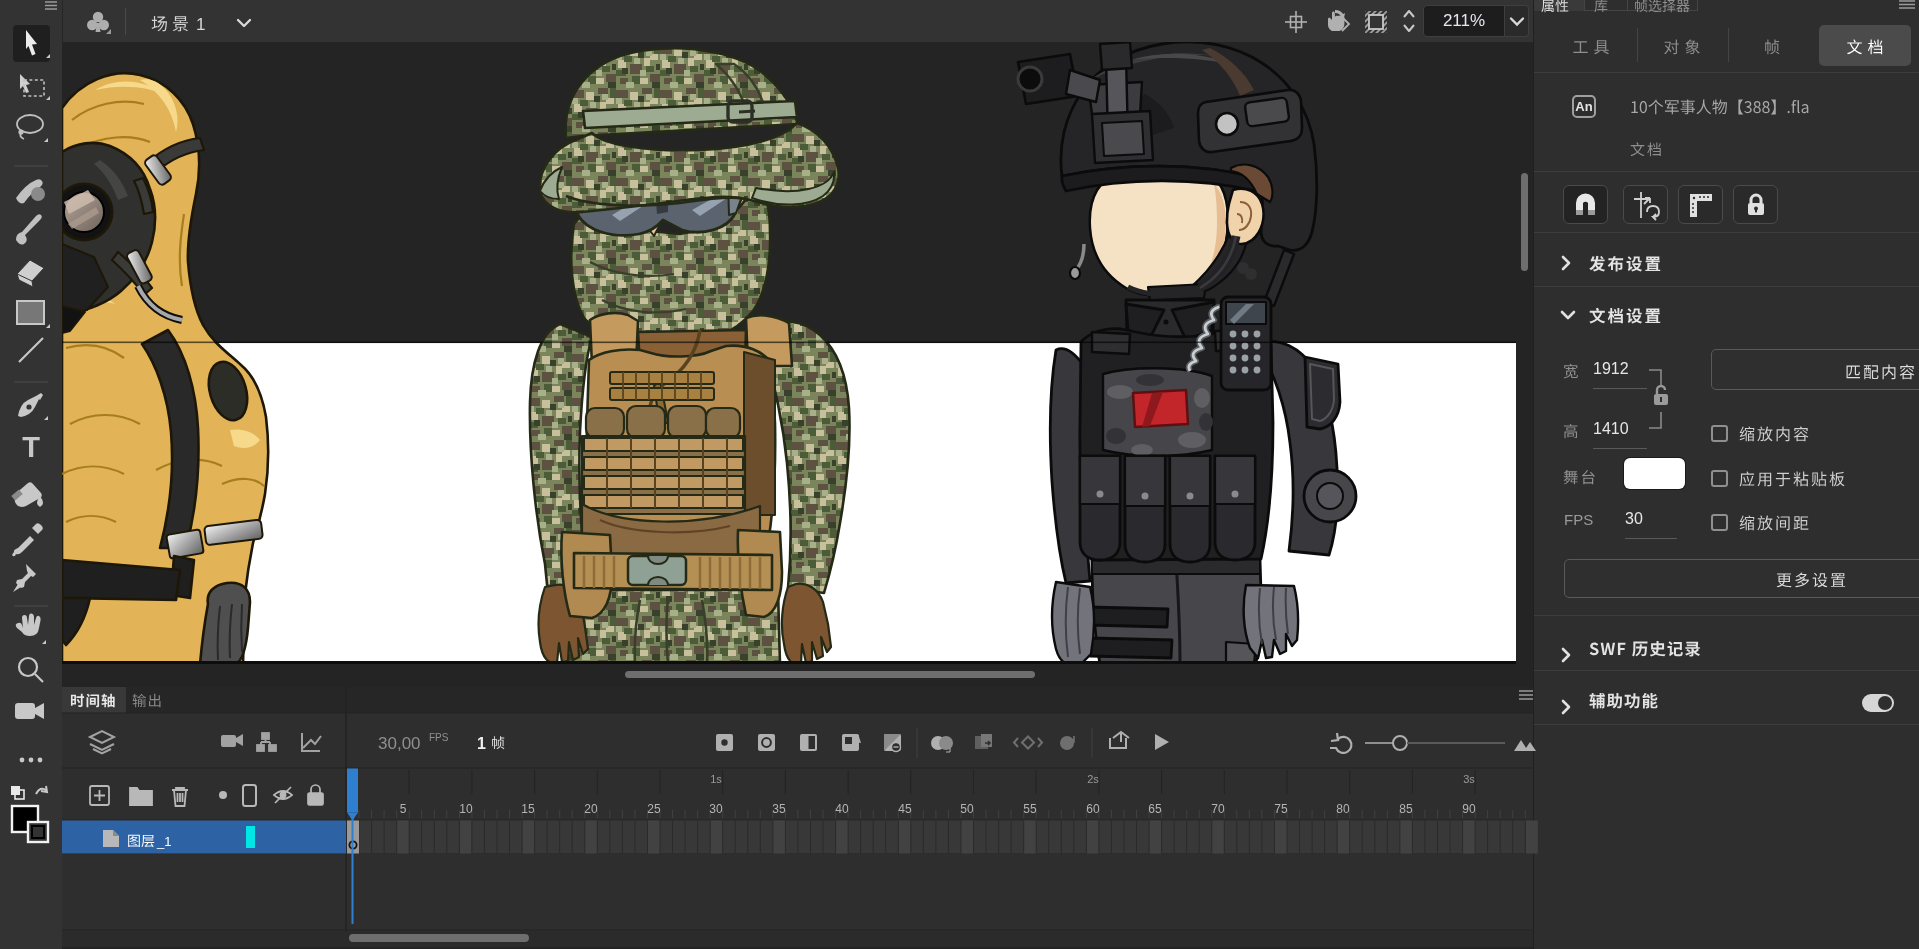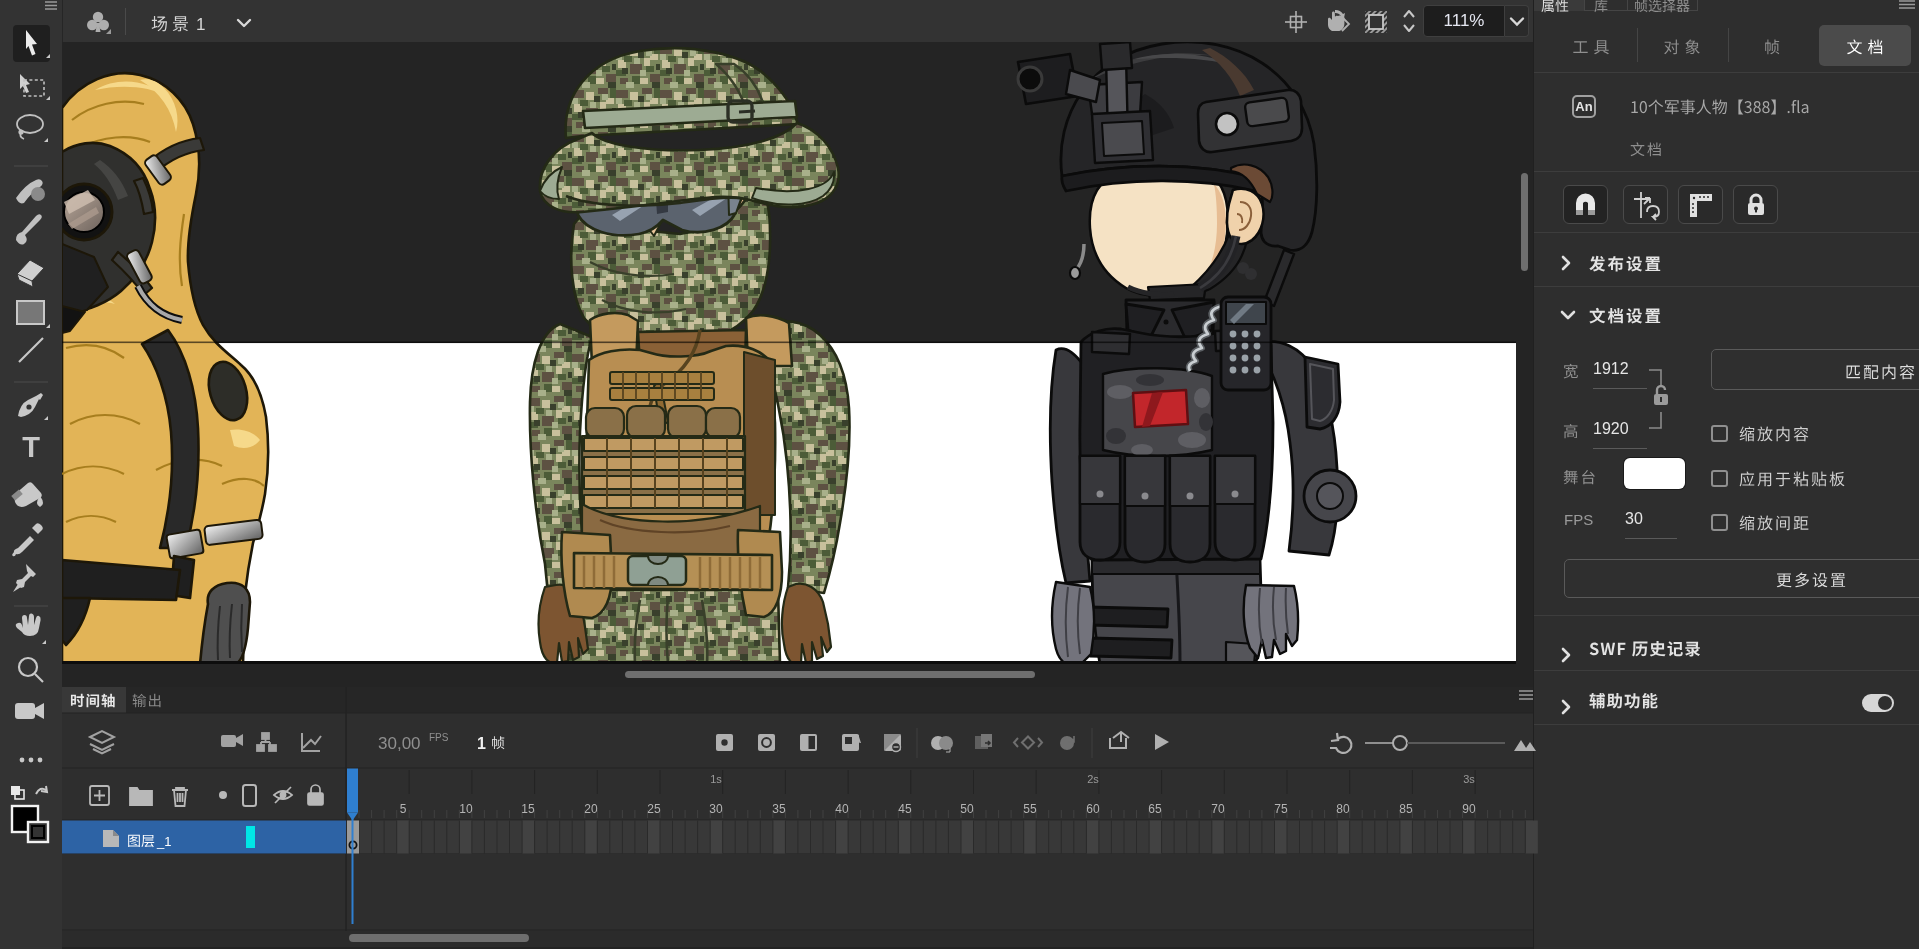--- a/index.html
+++ b/index.html
@@ -428,21 +428,21 @@
         </pattern>
       </defs>
 <rect x="1" y="1" width="22" height="22" fill="url(#hat)"></rect>
       <rect x="5" y="5" width="14" height="14" fill="#333333" stroke="#c8c8c8" stroke-width="1.8"></rect>
     </svg>
     <svg class="ic" style="left:1399px;top:7px" width="20" height="28" viewBox="0 0 20 28">
 <path d="M5 10 L10 4 L15 10" stroke="#c8c8c8" stroke-width="2" fill="none" stroke-linejoin="round"></path>
 <path d="M5 18 L10 24 L15 18" stroke="#c8c8c8" stroke-width="2" fill="none" stroke-linejoin="round"></path>
     </svg>
     <div class="abs" style="left:1423px;top:5px;width:82px;height:32px;background:#1d1d1d;border:1px solid #3f3f3f;border-radius:4px 0 0 4px;
-color:#e4e6f0;font-size:17px;line-height:30px;text-align:center">111%</div>
+color:#e4e6f0;font-size:17px;line-height:30px;text-align:center">211%</div>
     <div class="abs" style="left:1505px;top:5px;width:24px;height:32px;background:#2a2a2a;border:1px solid #3f3f3f;border-left:none;border-radius:0 4px 4px 0"></div>
     <svg class="ic" style="left:1509px;top:17px" width="16" height="9" viewBox="0 0 16 9">
 <path d="M2 1.5 L8 7.5 L14 1.5" stroke="#d8d8d8" stroke-width="2.4" fill="none" stroke-linecap="round"></path>
     </svg>
     <div id="toolbar" class="abs"></div>
     <svg class="ic" style="left:0;top:0" width="62" height="949" viewBox="0 0 62 949">
 <g stroke="#9a9a9a" stroke-width="1.6" fill="none">
 <path d="M45 2 h12 M45 5.5 h12 M45 9 h12"></path>
       </g>
 <rect x="13" y="25" width="37" height="37" rx="4" fill="#1f1f1f"></rect>
@@ -578,21 +578,21 @@
     <div class="abs" style="left:1534px;top:232px;width:385px;height:1px;background:#3d3d3d"></div>
     <svg class="ic" style="left:1561px;top:255px" width="10" height="16" viewBox="0 0 10 16">
 <path d="M2 2 L8 8 L2 14" stroke="#e0e0e0" stroke-width="2.6" fill="none" stroke-linecap="round" stroke-linejoin="round"></path>
     </svg>
     <div class="abs" style="left:1534px;top:286px;width:385px;height:1px;background:#3d3d3d"></div>
     <svg class="ic" style="left:1560px;top:310px" width="16" height="10" viewBox="0 0 16 10">
 <path d="M2 2 L8 8 L14 2" stroke="#e0e0e0" stroke-width="2.6" fill="none" stroke-linecap="round" stroke-linejoin="round"></path>
     </svg>
     <div class="abs" style="left:1593px;top:360px;width:54px;height:20px;color:#e6e6e6;font-size:16px">1912</div>
     <div class="abs" style="left:1593px;top:388px;width:54px;height:1px;background:#5a5a5a"></div>
-    <div class="abs" style="left:1593px;top:420px;width:54px;height:20px;color:#e6e6e6;font-size:16px">1920</div>
+    <div class="abs" style="left:1593px;top:420px;width:54px;height:20px;color:#e6e6e6;font-size:16px">1410</div>
     <div class="abs" style="left:1593px;top:448px;width:54px;height:1px;background:#5a5a5a"></div>
     <svg class="ic" style="left:1649px;top:368px" width="22" height="62" viewBox="0 0 22 62">
 <path d="M0 2 L12 2 L12 18 M12 44 L12 60 L0 60" stroke="#8a8a8a" stroke-width="1.6" fill="none"></path>
 <rect x="5" y="26" width="14" height="11" rx="2" fill="#9a9a9a"></rect>
 <path d="M8 26 V22 a4 4 0 0 1 8 0" stroke="#9a9a9a" stroke-width="2.4" fill="none"></path>
 <rect x="11" y="29" width="2" height="5" fill="#2e2e2e"></rect>
     </svg>
     <div class="abs" style="left:1711px;top:349px;width:345px;height:41px;background:#2f2f2f;border:1px solid #5a5a5a;border-radius:5px"></div>
     <div class="abs" style="left:1711px;top:425px;width:17px;height:17px;border:2px solid #8f8f8f;border-radius:3px"></div>
     <div class="abs" style="left:1711px;top:470px;width:17px;height:17px;border:2px solid #8f8f8f;border-radius:3px"></div>

